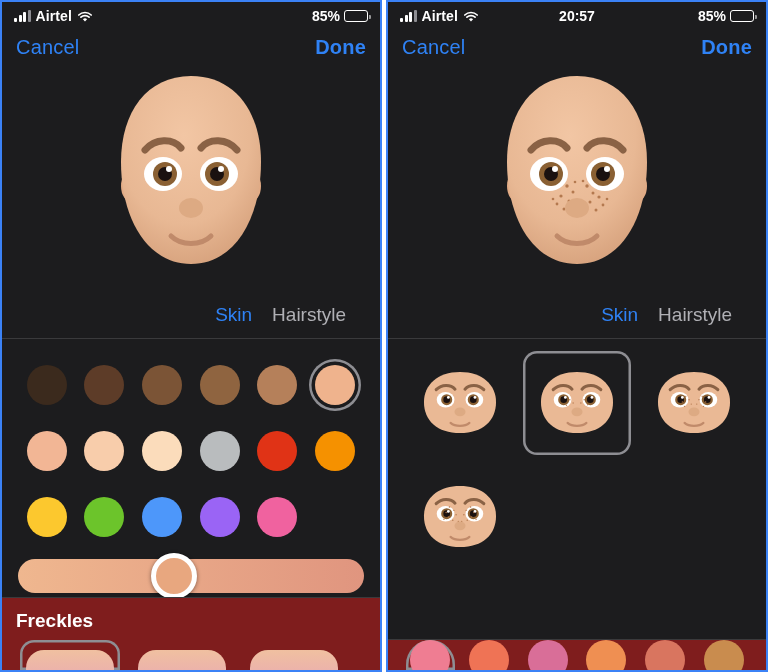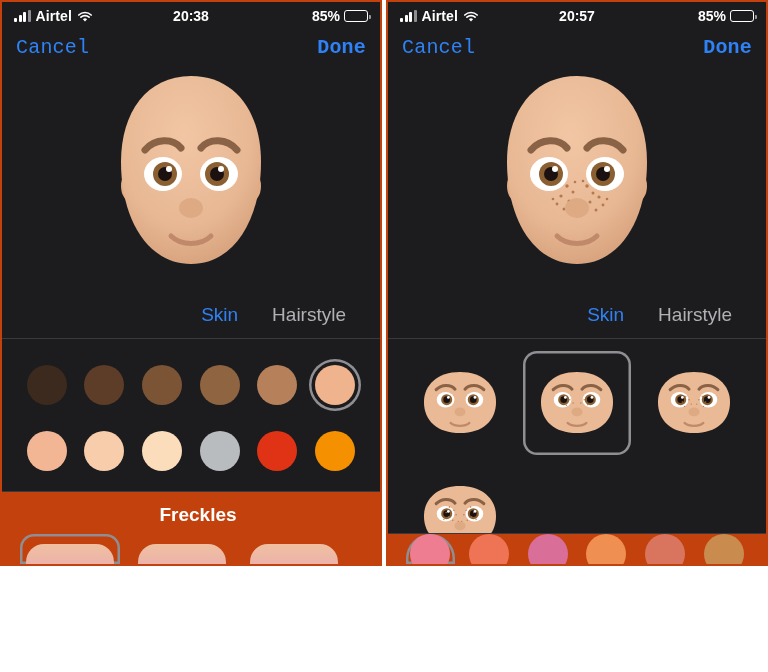--- a/index.html
+++ b/index.html
@@ -8,23 +8,23 @@
     background: #ffffff;
     font-family: "Liberation Sans", sans-serif;
     overflow: hidden;
   }
   .stage {
     width: 768px; height: 672px;
     display: flex;
     background: #ffffff;
   }
   .panel {
-    width: 382px; height: 566px;
+    width: 382px; height: 672px;
     background: #1c1c1e;
-    border: 2px solid #c2410c;
+    border: 2px solid #3b82f6;
     position: relative;
     overflow: hidden;
     flex-shrink: 0;
   }
   .panel.left { margin-right: 4px; }
 
   
   .statusbar {
     height: 28px;
     display: flex;
@@ -64,34 +64,34 @@
   .battery .fill { height: 100%; background: #ffffff; border-radius: 1px; }
 
   
   .navbar {
     height: 34px; display: flex; align-items: center;
     justify-content: space-between; padding: 0 14px;
   }
   .navbtn {
     color: #2f82f5; font-size: 20px; letter-spacing: .2px;
     background: none; border: none; cursor: pointer;
-    font-family: Liberation Mono, monospace;
+    font-family: Liberation Sans, sans-serif;
   }
   .navbtn.done { font-weight: bold; }
 
   
   .preview {
     height: 228px; display: flex; align-items: flex-start;
     justify-content: center; padding-top: 4px;
   }
 
   
   .tabsrow {
     height: 46px; display: flex; align-items: center;
-    justify-content: flex-end; gap: 34px; padding-right: 34px;
+    justify-content: flex-end; gap: 20px; padding-right: 34px;
   }
   .tab { font-size: 19px; color: #b0b0b5; cursor: pointer; }
   .tab.active { color: #2f82f5; }
   .divider { height: 1px; background: #3a3a3c; }
 
   
   .section { padding: 14px 16px 0 16px; }
   .sec-title {
     color: #ffffff; font-size: 19px; font-weight: bold;
     padding: 12px 0 8px 14px;
@@ -131,21 +131,21 @@
   .face-cell {
     height: 104px; border-radius: 14px;
     display: flex; align-items: center; justify-content: center;
     cursor: pointer;
   }
   .face-cell.selected { box-shadow: inset 0 0 0 2.5px #8e8e93; }
 
   
   .bottom-sheet {
     position: absolute; left: 0; right: 0; bottom: 0;
-    background: #c2410c; border-top: 1px solid #3a3a3c; text-align: center;
+    background: #7f1d1d; border-top: 1px solid #3a3a3c;
   }
   .freckle-strip {
     display: flex; gap: 12px; padding: 0 18px;
   }
   .freckle-thumb {
     width: 100px; height: 30px; border-radius: 14px 14px 0 0;
     overflow: hidden; position: relative; cursor: pointer;
   }
   .freckle-thumb.selected { box-shadow: inset 0 0 0 2.5px #8e8e93; }
   .cheek-strip { display: flex; gap: 10px; padding: 0 18px; }
@@ -174,21 +174,20 @@
         </span>
         <span class="carrier">Airtel</span>
         <span class="wifi">
           <svg width="16" height="12" viewBox="0 0 16 12">
             <path d="M8 10.6 L5.9 8.2 a3.1 3.1 0 0 1 4.2 0 Z" fill="#fff"></path>
             <path d="M3.9 6.2 a6 6 0 0 1 8.2 0" stroke="#fff" stroke-width="1.7" fill="none" stroke-linecap="round"></path>
             <path d="M1.8 4.0 a9 9 0 0 1 12.4 0" stroke="#fff" stroke-width="1.7" fill="none" stroke-linecap="round"></path>
           </svg>
         </span>
       </div>
-      <div class="sb-center">20:38</div>
       <div class="sb-right">
         <span>85%</span>
         <span class="battery"><span class="fill" style="width:85%"></span></span>
       </div>
     </div>
 
     <div class="navbar">
       <button class="navbtn">Cancel</button>
       <button class="navbtn done">Done</button>
     </div>

